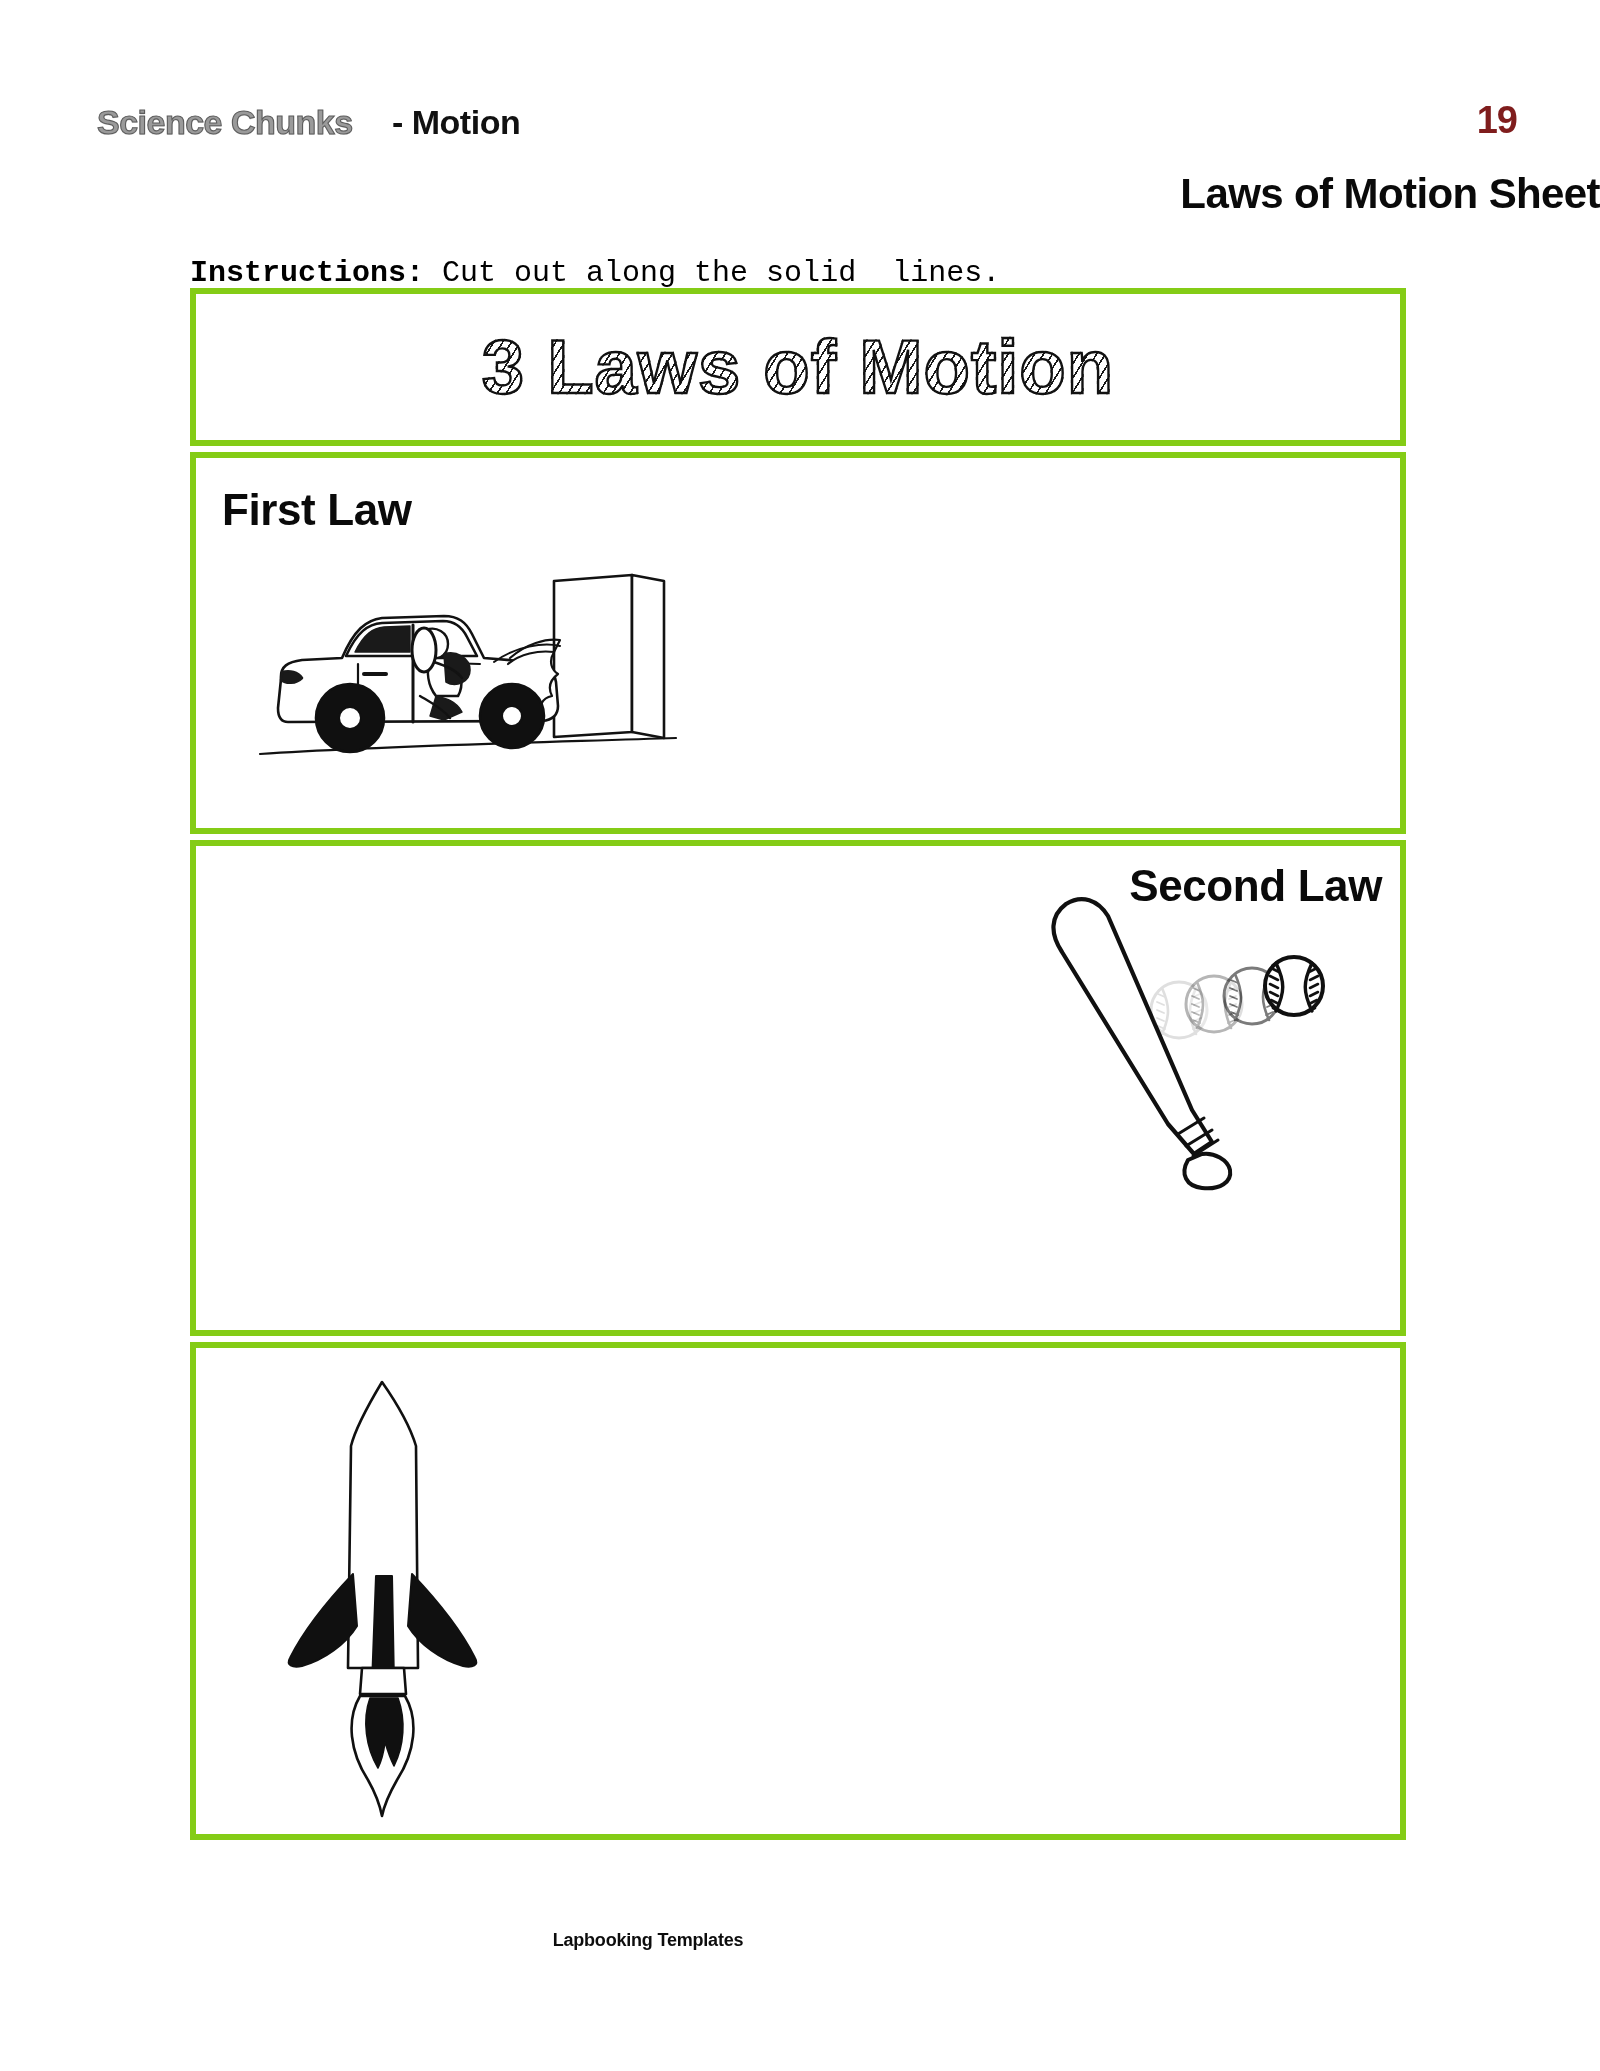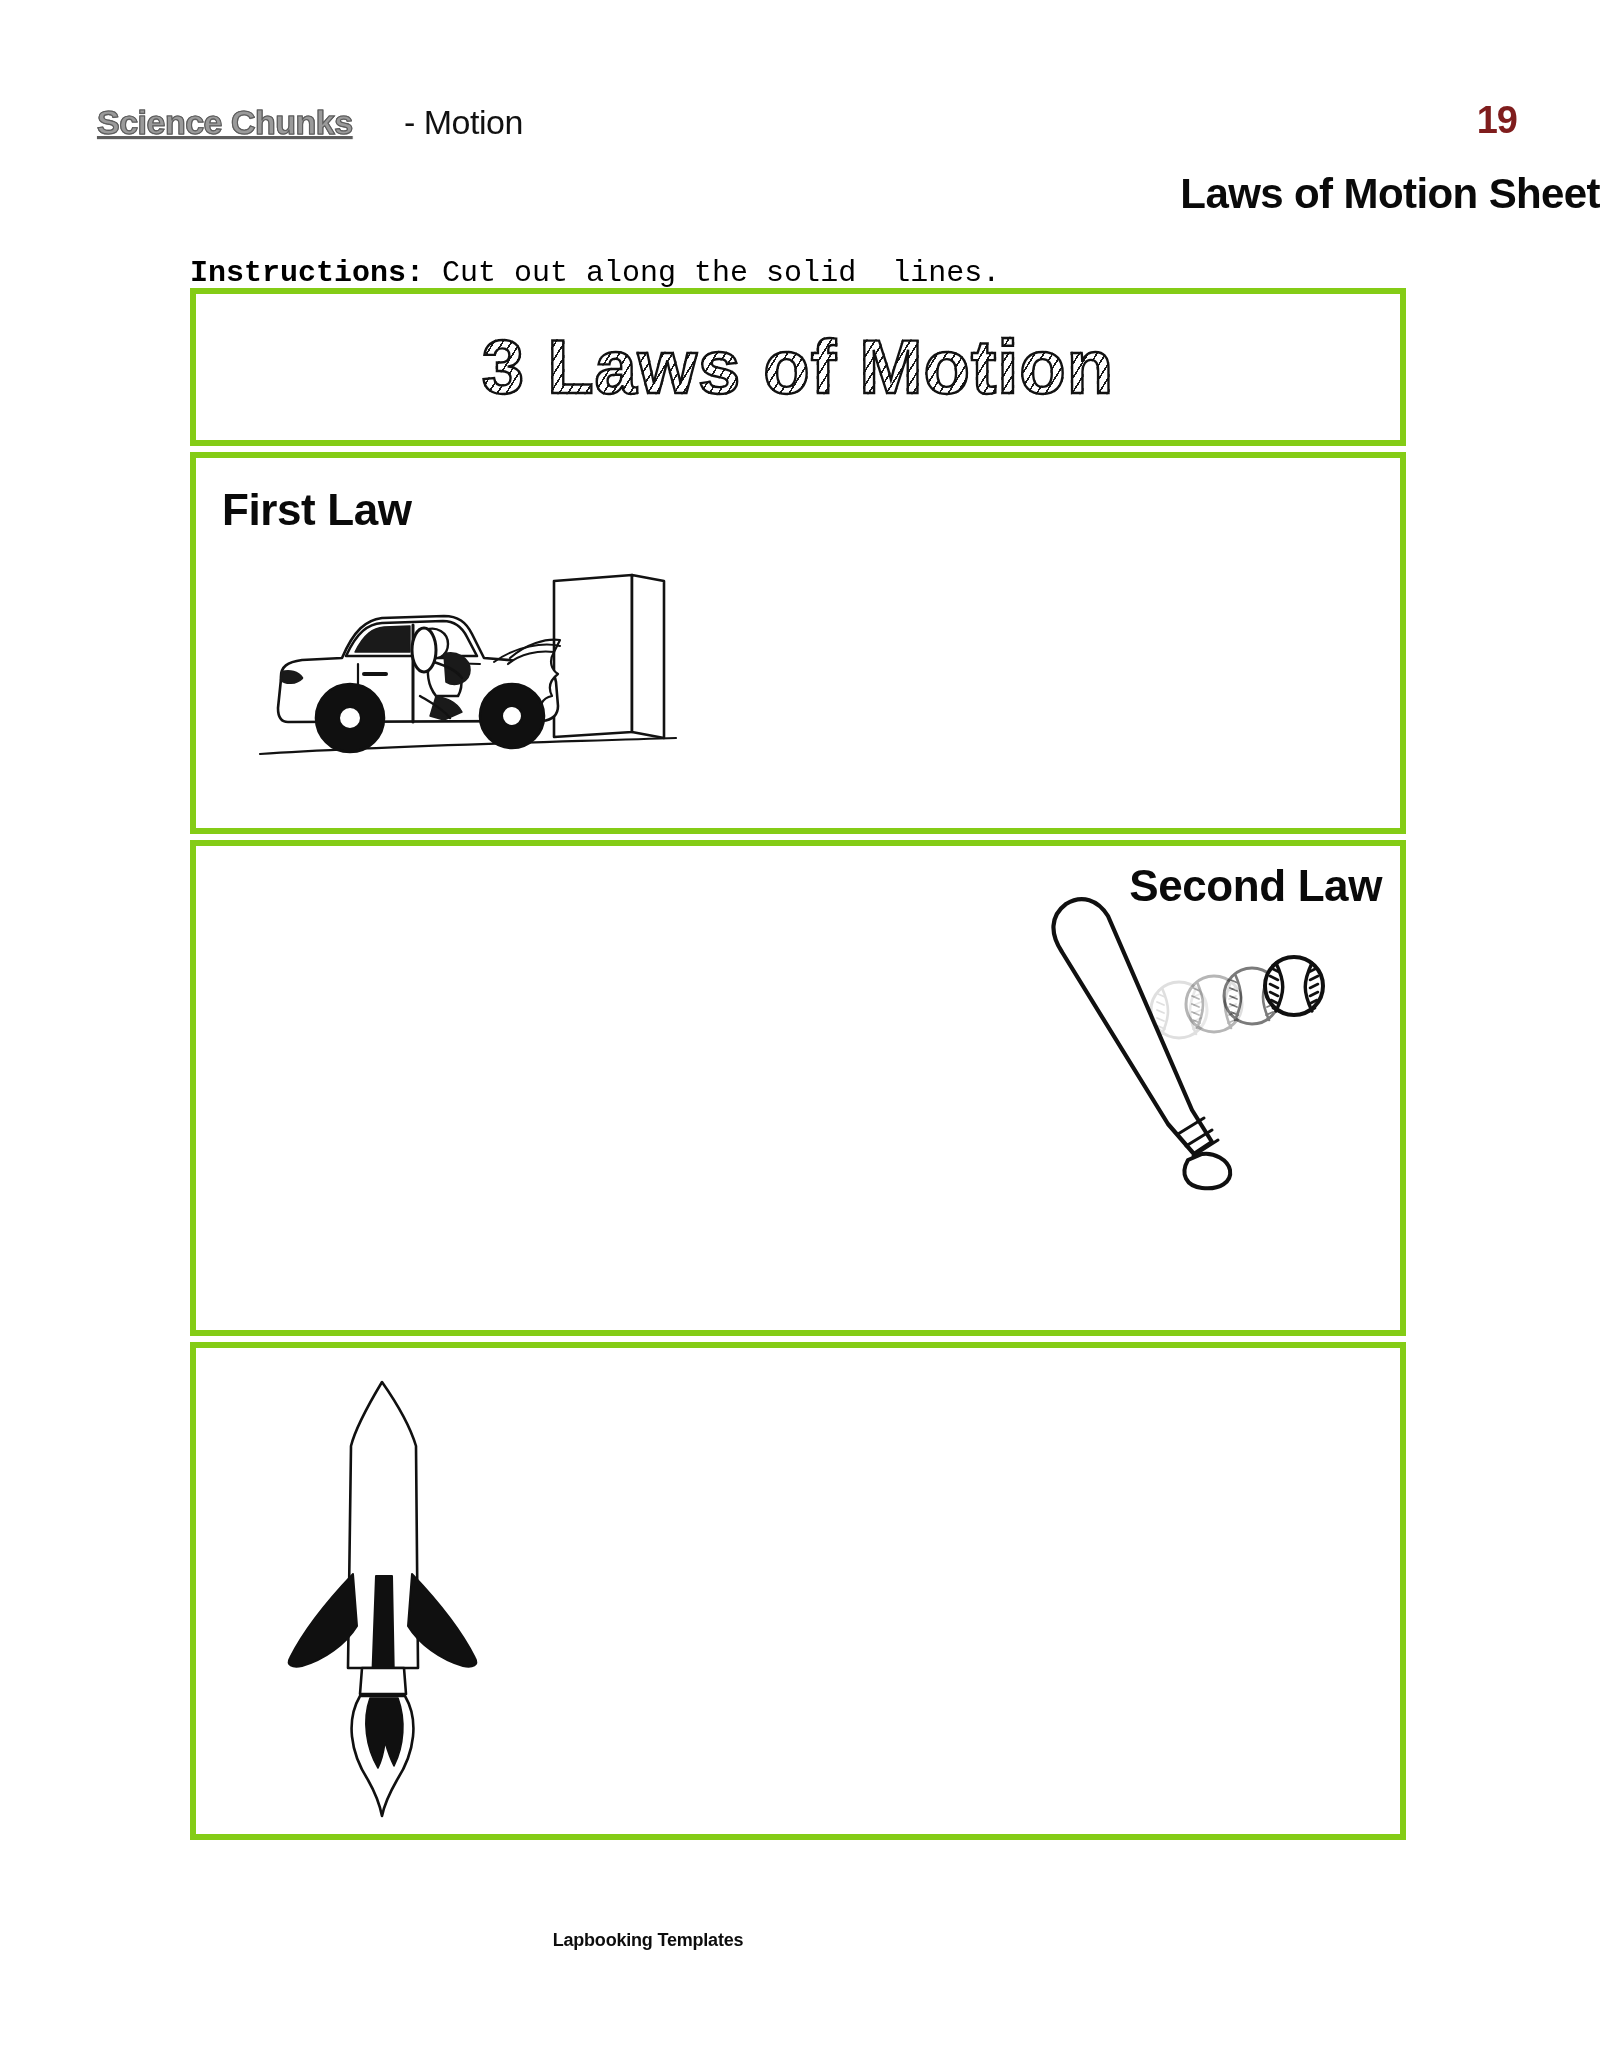--- a/index.html
+++ b/index.html
@@ -36,28 +36,27 @@
     font-size: 34px;
     font-weight: 700;
     letter-spacing: -0.5px;
     line-height: 44px;
     color: #9a9a9a;
     -webkit-text-stroke: 1.1px #5d5d5d;
     text-shadow:
        0.7px 0 0 #efefef,
       -0.7px 0 0 #efefef,
        0 0.7px 0 #d8d8d8;
-    text-decoration: underline;
   }
   .hdr-topic {
     position: absolute;
-    left: 307px;
+    left: 295px;
     top: 0;
     font-size: 34px;
-    font-weight: 400;
+    font-weight: 700;
     letter-spacing: -0.5px;
     line-height: 44px;
     color: #111111;
   }
   .hdr-page {
     position: absolute;
     right: 0;
     top: -4px;
     font-size: 38px;
     font-weight: 700;

